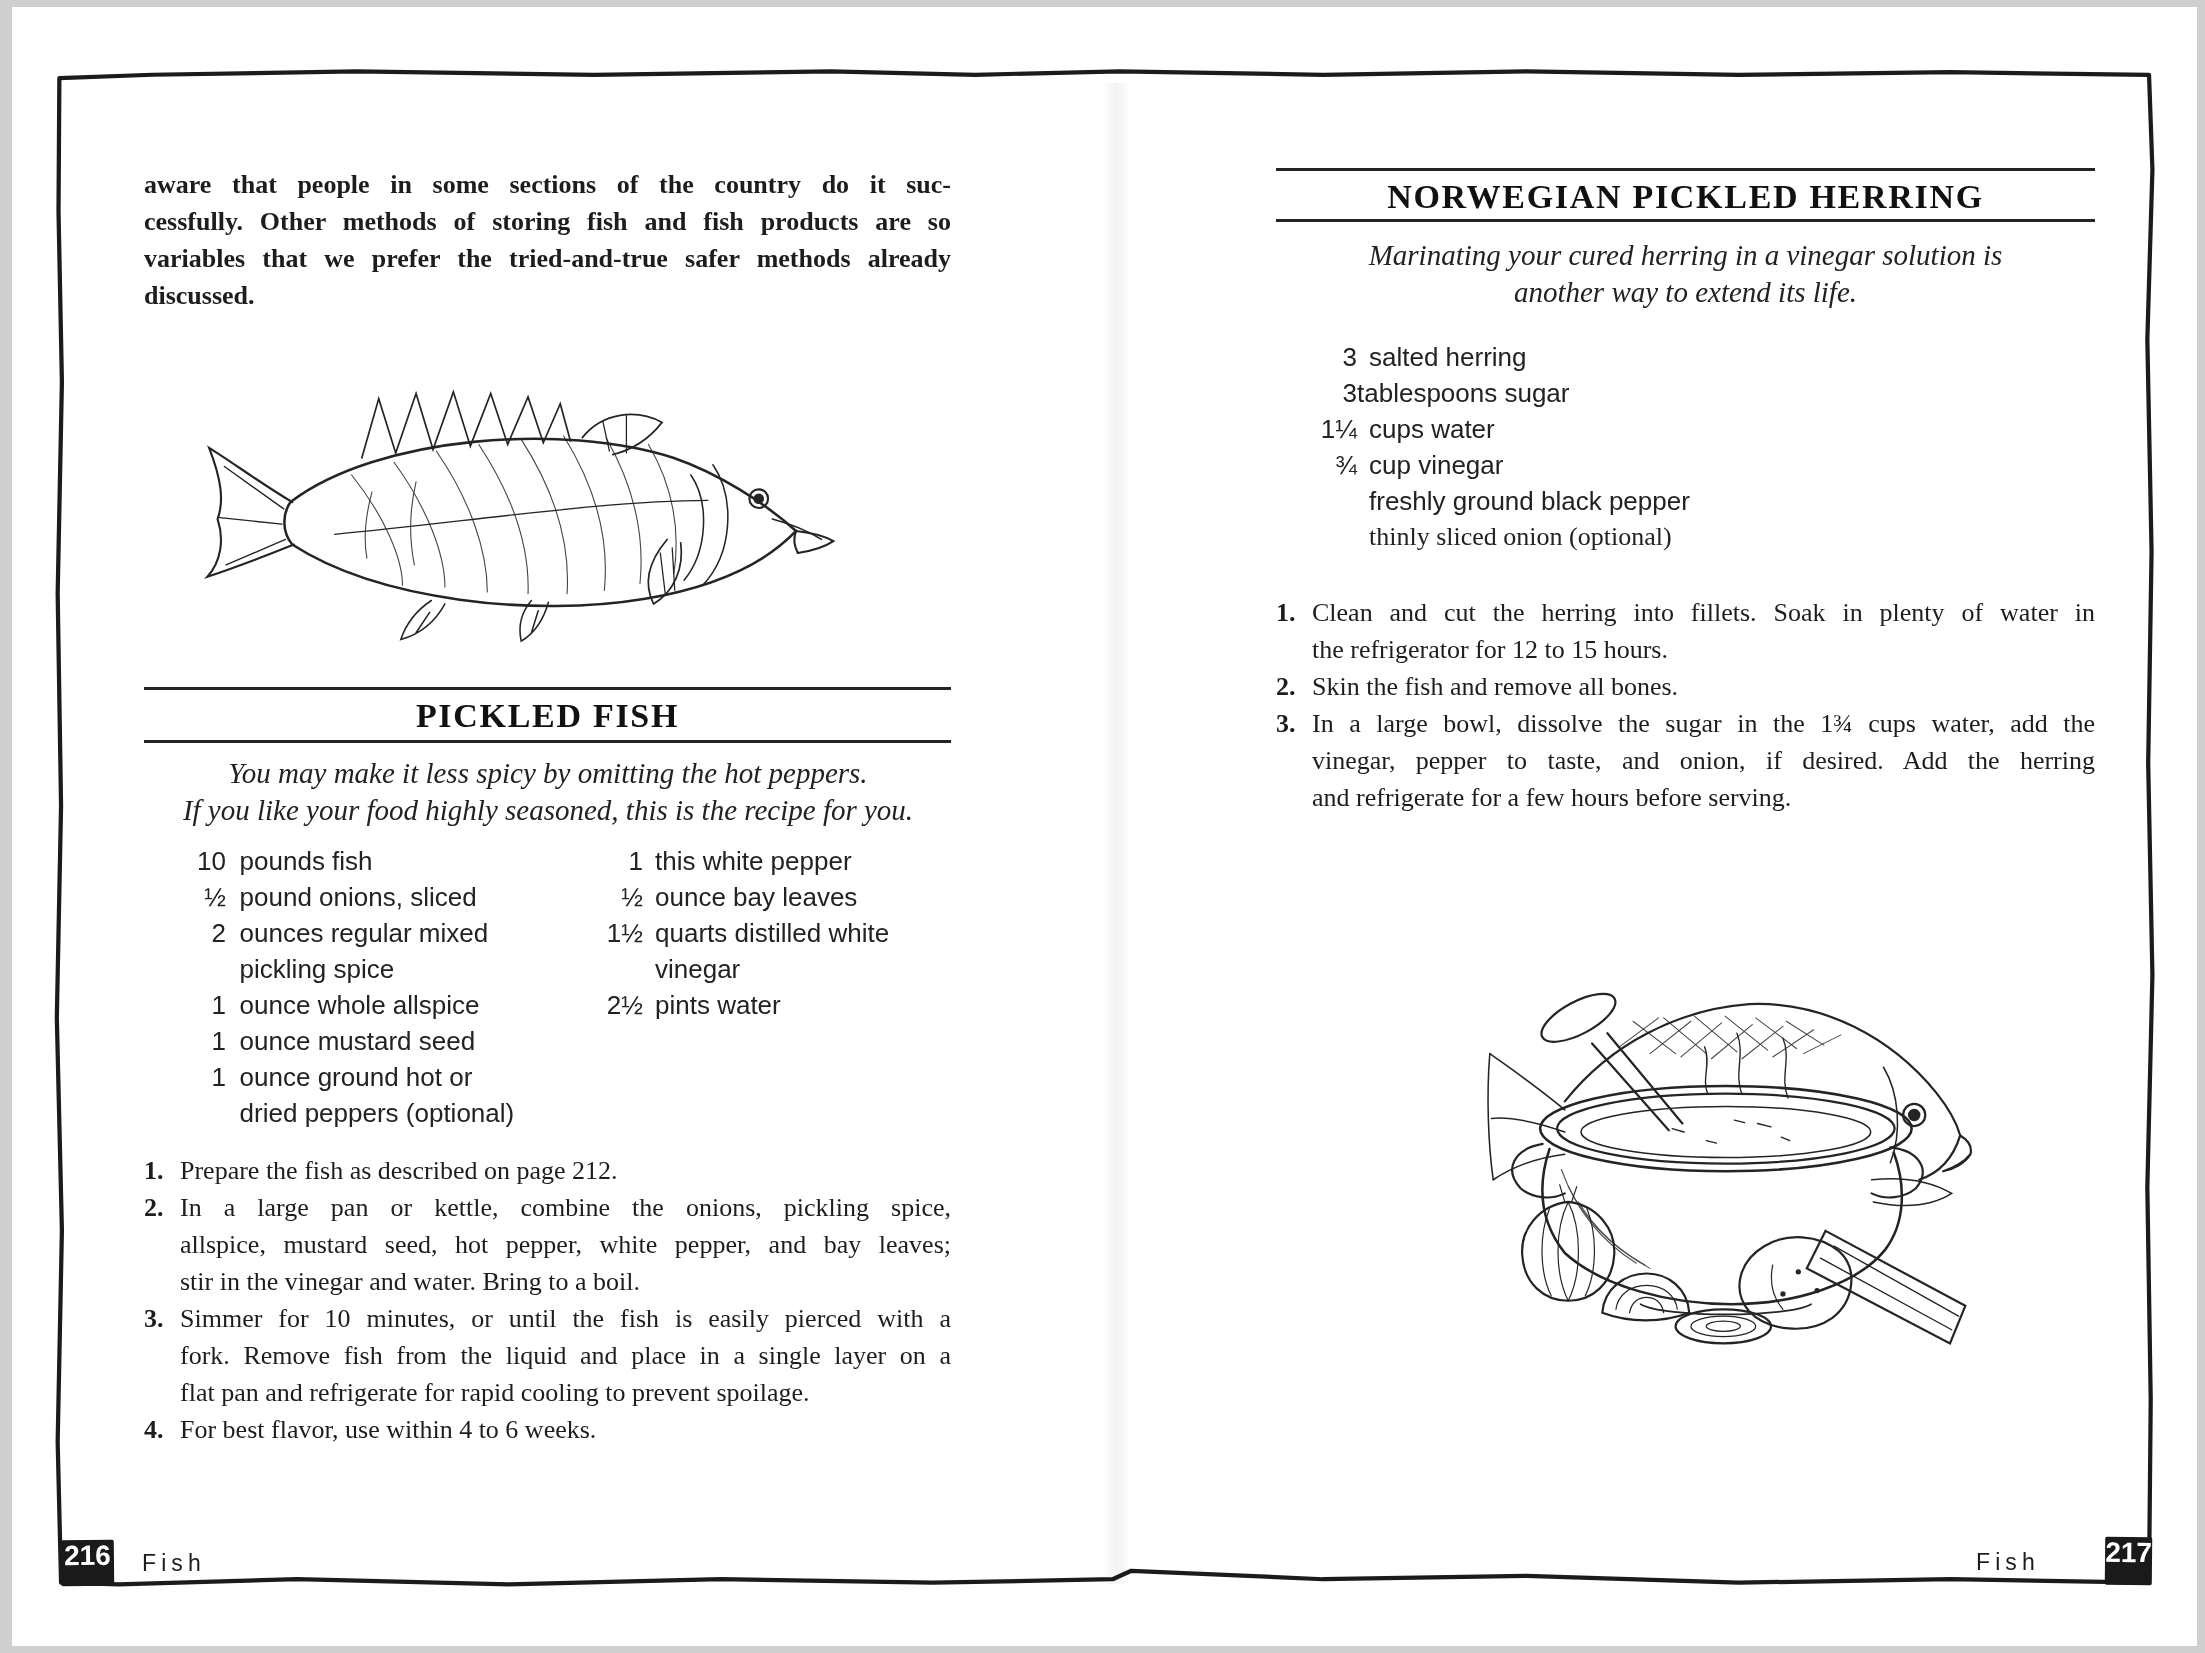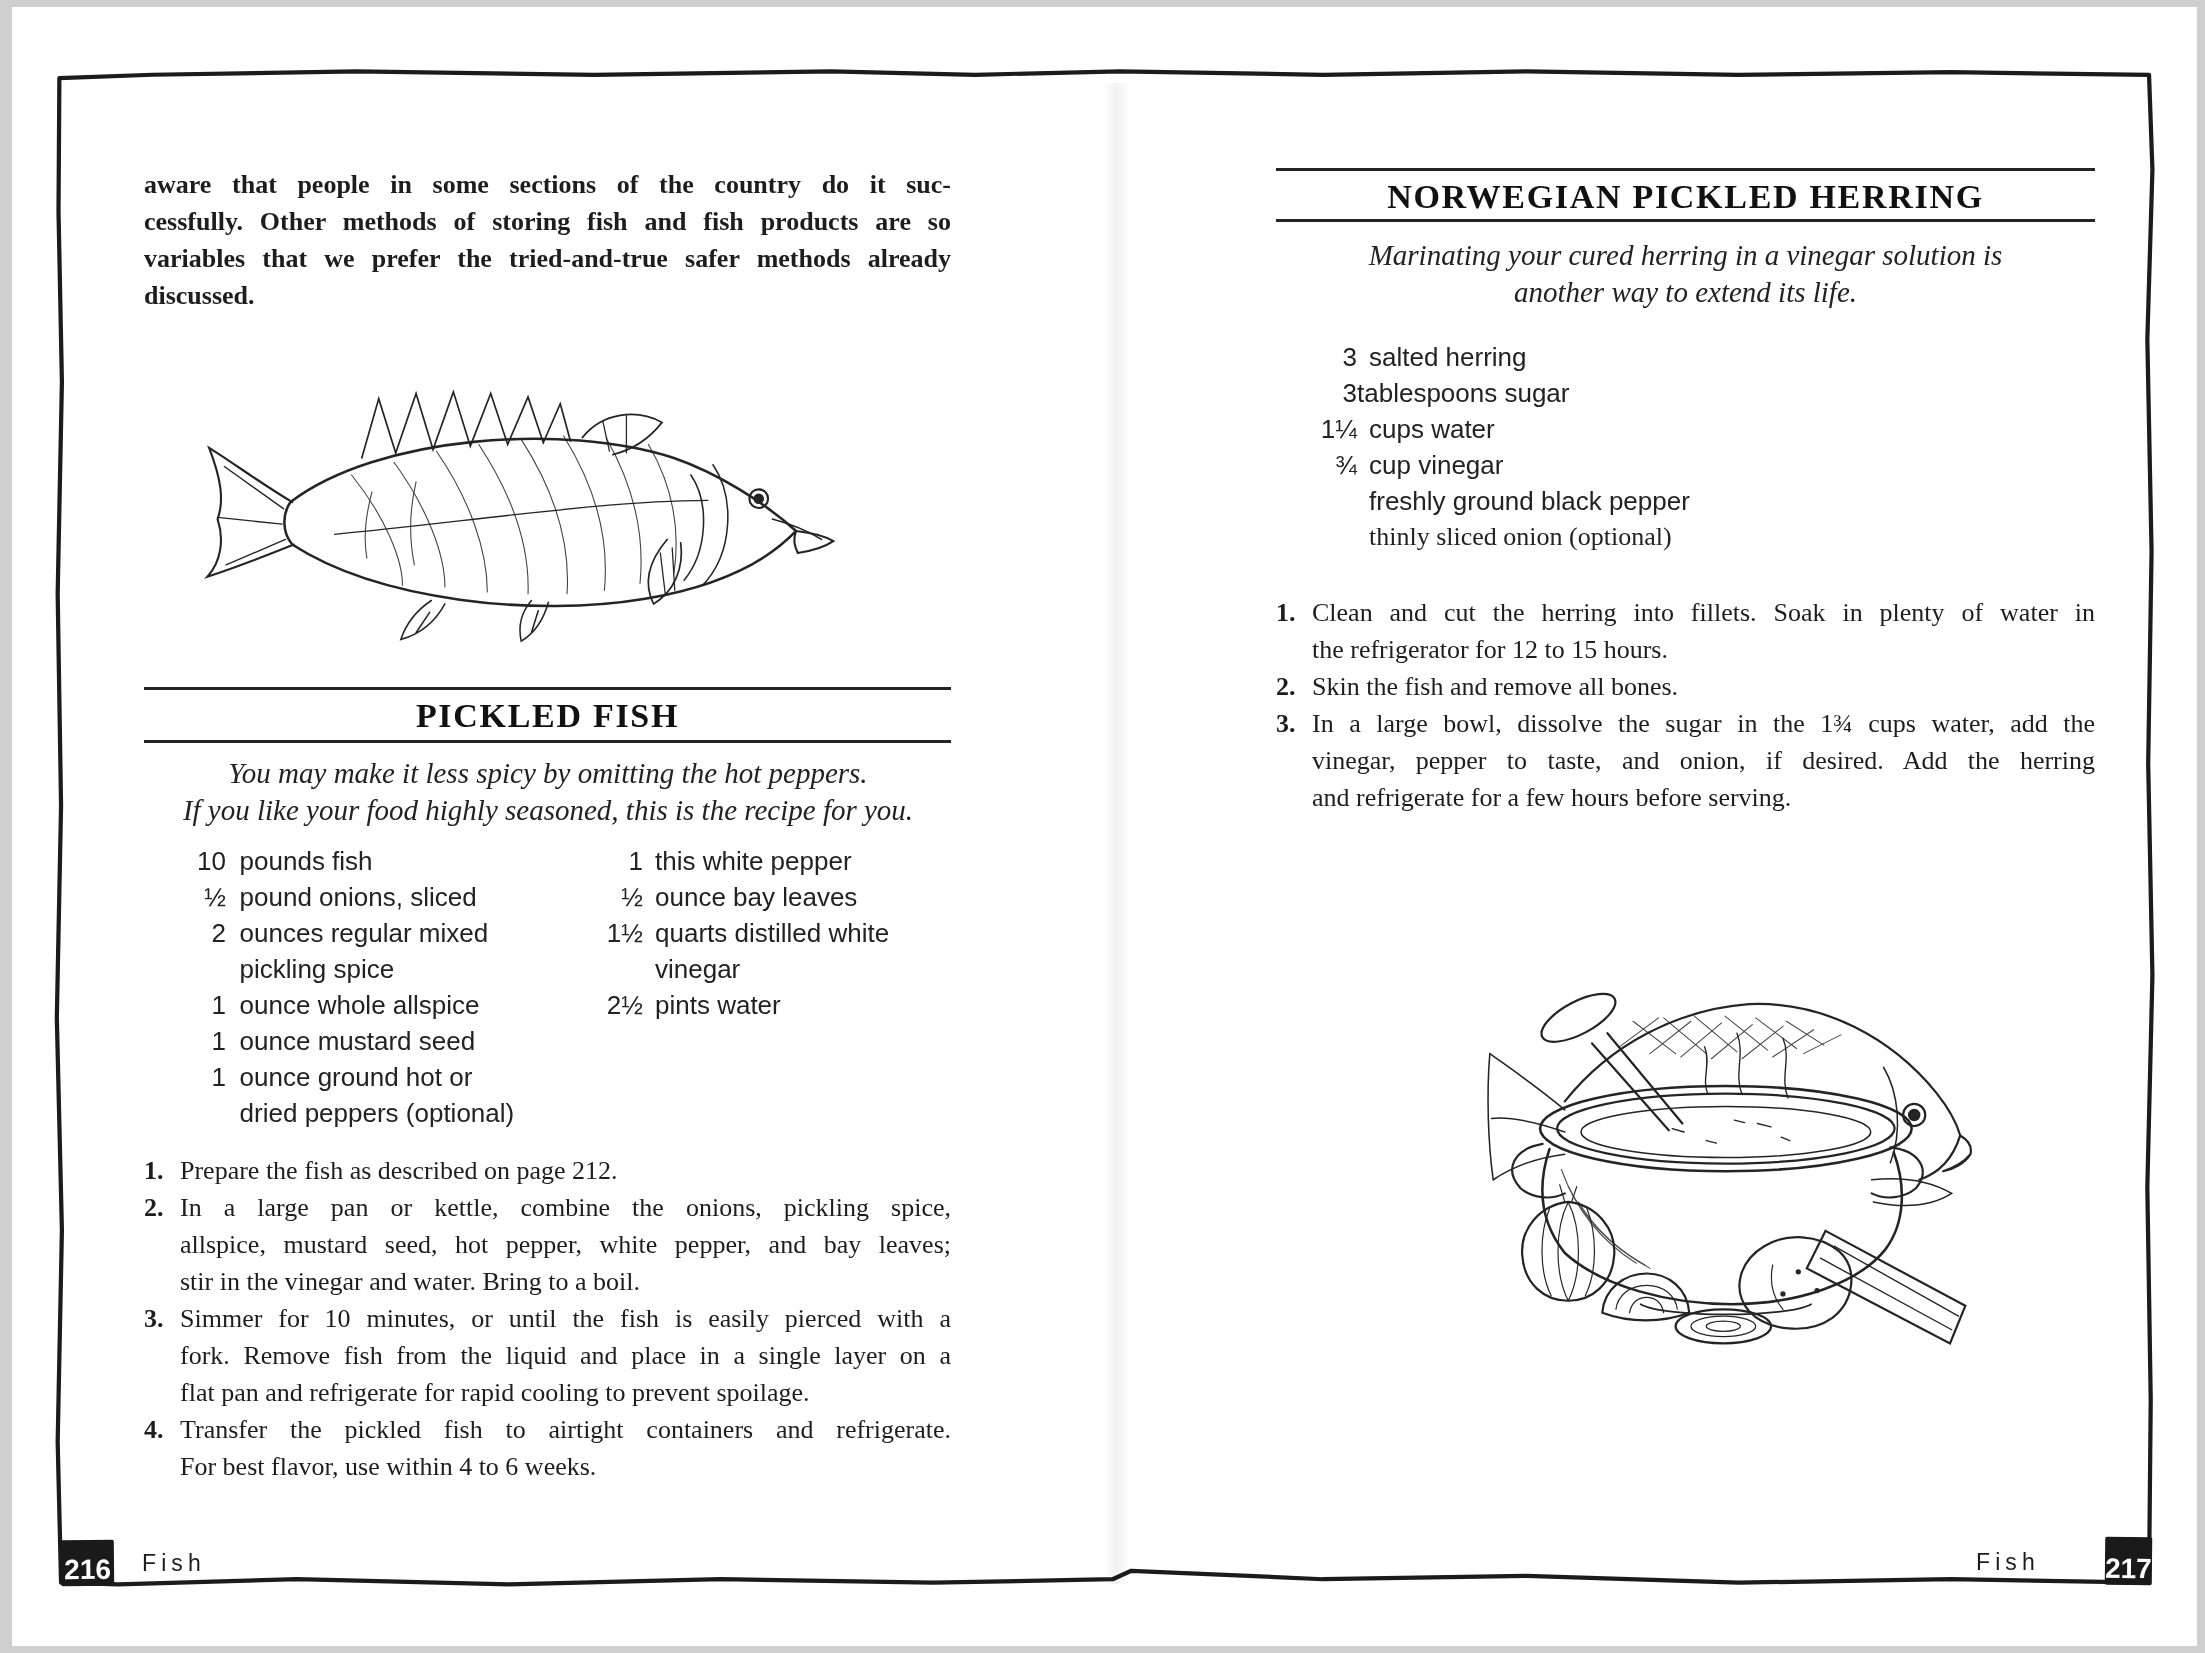--- a/index.html
+++ b/index.html
@@ -41,21 +41,21 @@
   .steps{font-size:26px;line-height:37px;}
   .step{position:relative;padding-left:36px;}
   .step-num{position:absolute;left:0;top:0;font-weight:700;}
   .footer-label{
     font-family:"Liberation Sans", sans-serif;font-size:23px;
     letter-spacing:5.1px;color:#1d1d1d;white-space:nowrap;
   }
   .page-num-box{
     background:#1a1a1a;color:#ffffff;
     font-family:"Liberation Sans", sans-serif;font-weight:700;font-size:28px;
-    display:flex;align-items:flex-end;justify-content:center;
+    display:flex;align-items:flex-start;justify-content:center;
     border-radius:1.7px;
   }
   svg{display:block;}
 </style>
 </head>
 <body>
 
 <div id="spread">
   <div id="seam"></div>
 </div>
@@ -189,21 +189,20 @@
     <div class="lline">stir in the vinegar and water. Bring to a boil.</div>
   </div>
   <div class="step">
     <span class="step-num">3.</span>
     <div class="jline">Simmer for 10 minutes, or until the fish is easily pierced with a</div>
     <div class="jline">fork. Remove fish from the liquid and place in a single layer on a</div>
     <div class="lline">flat pan and refrigerate for rapid cooling to prevent spoilage.</div>
   </div>
   <div class="step">
     <span class="step-num">4.</span>
-    <div class="jline">Transfer the pickled fish to airtight containers and refrigerate.</div>
     <div class="lline">For best flavor, use within 4 to 6 weeks.</div>
   </div>
 </div>
 
 <div class="abs page-num-box" style="left:61px;top:1540px;width:53px;height:46px;transform:rotate(-0.6deg);">
   <span>216</span>
 </div>
 <div class="abs footer-label" style="left:142px;top:1550px;">Fish</div>
 
 <div class="abs rule" style="left:1276px;top:168px;width:819px;"></div>

